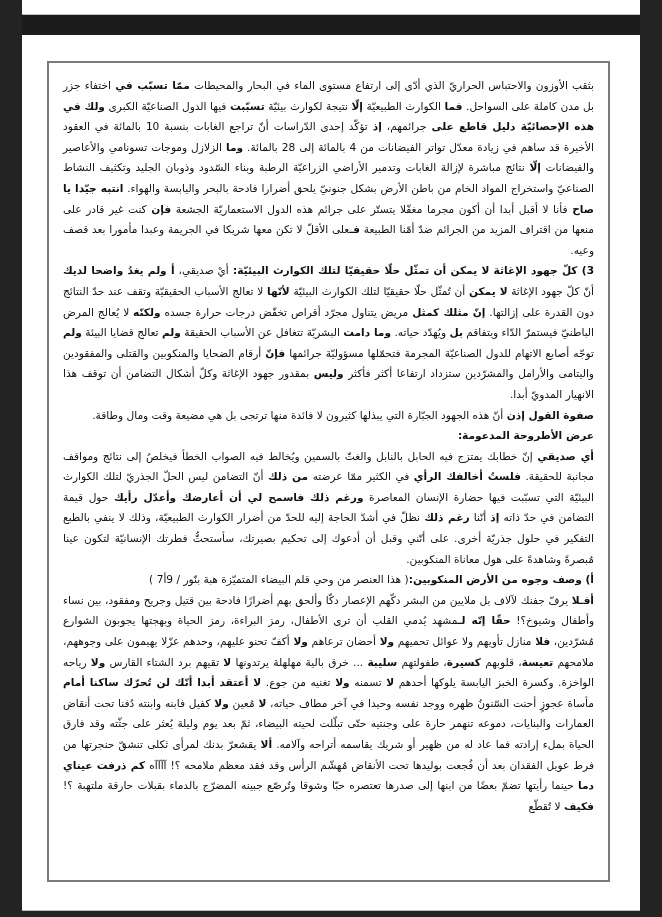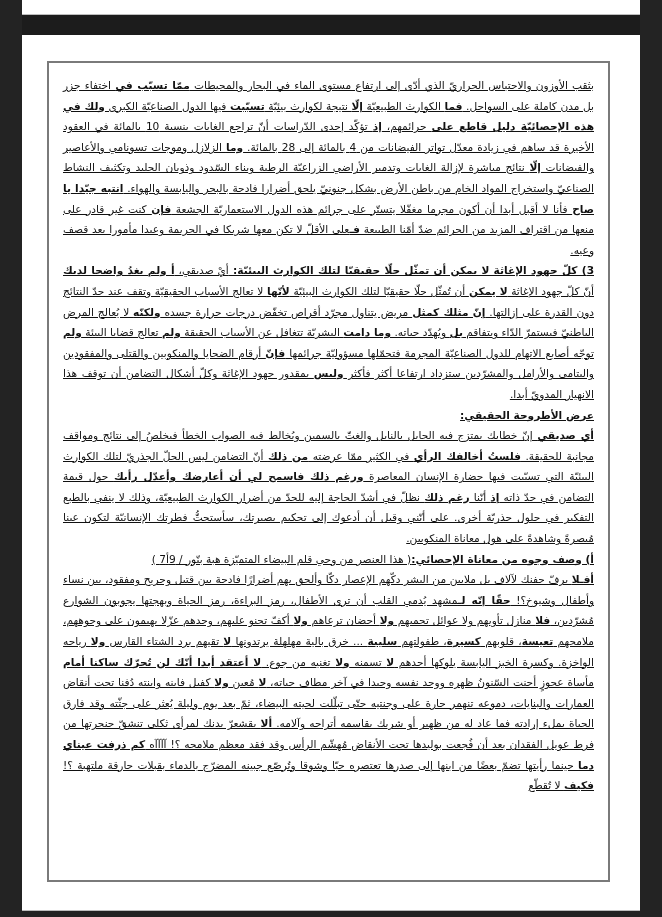--- a/index.html
+++ b/index.html
@@ -56,21 +56,20 @@
       left: 14px;
       right: 14px;
       top: 12px;
       direction: rtl;
       text-align: justify;
       text-align-last: right;
       font-family: "DejaVu Sans", sans-serif;
       font-size: 10.6px;
       line-height: 20.6px;
       color: #111111;
-      text-decoration: underline;
     }
     .text p {
       margin: 0;
     }
     .text b {
       font-weight: bold;
     }
     .heading {
       font-weight: bold;
     }
@@ -92,27 +91,28 @@
 
   <div class="page">
     <div class="frame">
       <div class="text">
 
         <p><span>بثقب الأوزون والاحتباس الحراريّ الذي أدّى إلى ارتفاع مستوى الماء في البحار والمحيطات </span><b>ممّا تسبّب في</b><span> اختفاء جزر بل مدن كاملة على السواحل. </span><b>فما</b><span> الكوارث الطبيعيّة </span><b>إلّا</b><span> نتيجة لكوارث بيئيّة </span><b>تسبّبت</b><span> فيها الدول الصناعيّة الكبرى </span><b>ولك في هذه الإحصائيّة دليل قاطع على</b><span> جرائمهم، </span><b>إذ</b><span> تؤكّد إحدى الدّراسات أنّ تراجع الغابات بنسبة 10 بالمائة في العقود الأخيرة قد ساهم في زيادة معدّل تواتر الفيضانات من 4 بالمائة إلى 28 بالمائة. </span><b>وما</b><span> الزلازل وموجات تسونامي والأعاصير والفيضانات </span><b>إلّا</b><span> نتائج مباشرة لإزالة الغابات وتدمير الأراضي الزراعيّة الرطبة وبناء السّدود وذوبان الجليد وتكثيف النشاط الصناعيّ واستخراج المواد الخام من باطن الأرض بشكل جنونيّ يلحق أضرارا فادحة بالبحر واليابسة والهواء. </span><b>انتبه جيّدا يا صاح</b><span> فأنا لا أقبل أبدا أن أكون مجرما مغفّلا يتستّر على جرائم هذه الدول الاستعماريّة الجشعة </span><b>فإن</b><span> كنت غير قادر على منعها من اقتراف المزيد من الجرائم ضدّ أمّنا الطبيعة </span><b>فـ</b><span>على الأقلّ لا تكن معها شريكا في الجريمة وعبدا مأمورا بعد قصف وعيه.</span></p>
 
 
         <p><b>3) كلّ جهود الإغاثة لا يمكن أن تمثّل حلّا حقيقيّا لتلك الكوارث البيئيّة: </b><span>أيْ صديقي، </span><b>أ ولم يغدُ واضحا لديك</b><span> أنّ كلّ جهود الإغاثة </span><b>لا يمكن</b><span> أن تُمثّل حلّا حقيقيّا لتلك الكوارث البيئيّة </span><b>لأنّها</b><span> لا تعالج الأسباب الحقيقيّة وتقف عند حدّ النتائج دون القدرة على إزالتها. </span><b>إنّ مثلك كمثل</b><span> مريض يتناول مجرّد أقراص تخفّض درجات حرارة جسده </span><b>ولكنّه</b><span> لا يُعالج المرض الباطنيّ فيستمرّ الدّاء ويتفاقم </span><b>بل</b><span> ويُهدّد حياته. </span><b>وما دامت</b><span> البشريّة تتغافل عن الأسباب الحقيقة </span><b>ولم</b><span> تعالج قضايا البيئة </span><b>ولم</b><span> توجّه أصابع الاتهام للدول الصناعيّة المجرمة فتحمّلها مسؤوليّة جرائمها </span><b>فإنّ</b><span> أرقام الضحايا والمنكوبين والقتلى والمفقودين واليتامى والأرامل والمشرّدين ستزداد ارتفاعا أكثر فأكثر </span><b>وليس</b><span> بمقدور جهود الإغاثة وكلّ أشكال التضامن أن توقف هذا الانهيار المدويّ أبدا.</span></p>
 
+        <p><b>صفوة القول إذن</b><span> أنّ هذه الجهود الجبّارة التي يبذلها كثيرون لا فائدة منها ترتجى بل هي مضيعة وقت ومال وطاقة.</span></p>
 
-        <p class="heading">عرض الأطروحة الحقيقي:</p>
+        <p class="heading">عرض الأطروحة المدعومة:</p>
 
         <p><b>أي صديقي</b><span> إنّ خطابك يمتزج فيه الحابل بالنابل والغثّ بالسمين ويُخالط فيه الصواب الخطأ فيخلصُ إلى نتائج ومواقف مجانبة للحقيقة. </span><b>فلستُ أخالفك الرأي</b><span> في الكثير ممّا عرضته </span><b>من ذلك</b><span> أنّ التضامن ليس الحلّ الجذريّ لتلك الكوارث البيئيّة التي تسبّبت فيها حضارة الإنسان المعاصرة </span><b>ورغم ذلك فاسمح لي أن أعارضك وأعدّل رأيك</b><span> حول قيمة التضامن في حدّ ذاته </span><b>إذ</b><span> أنّنا </span><b>رغم ذلك</b><span> نظلّ في أشدّ الحاجة إليه للحدّ من أضرار الكوارث الطبيعيّة، وذلك لا ينفي بالطبع التفكير في حلول جذريّة أخرى. على أنّني وقبل أن أدعوك إلى تحكيم بصيرتك، سأستحثُّ فطرتك الإنسانيّة لتكون عينا مُبصرةً وشاهدةً على هول معاناة المنكوبين.</span></p>
 
 
-        <p><b>أ) وصف وجوه من معاناة الإحصائي:</b><span>( هذا العنصر من وحي قلم البيضاء المتميّزة هبة بنّور / 9أ7 )</span></p>
+        <p><b>أ) وصف وجوه من الأرض المنكوبين:</b><span>( هذا العنصر من وحي قلم البيضاء المتميّزة هبة بنّور / 9أ7 )</span></p>
 
         <p><b>أفـلا</b><span> يرفّ جفنك لآلاف بل ملايين من البشر دكّهم الإعصار دكّا وألحق بهم أضرارًا فادحة بين قتيل وجريح ومفقود، بين نساء وأطفال وشيوخ؟! </span><b>حقًا إنّه لـ</b><span>مشهد يُدمي القلب أن ترى الأطفال، رمز البراءة، رمز الحياة وبهجتها يجوبون الشوارع مُشرّدين، </span><b>فلا</b><span> منازل تأويهم  ولا عوائل تحميهم </span><b>ولا</b><span> أحضان ترعاهم </span><b>ولا</b><span> أكفّ تحنو عليهم، وحدهم عزّلا يهيمون على وجوههم، ملامحهم </span><b>تعيسة</b><span>، قلوبهم </span><b>كسيرة</b><span>، طفولتهم </span><b>سليبة</b><span> ... خرق بالية مهلهلة يرتدونها </span><b>لا</b><span> تقيهم برد الشتاء القارس </span><b>ولا</b><span> رياحه الواخزة. وكسرة الخبز اليابسة يلوكها أحدهم </span><b>لا</b><span> تسمنه </span><b>ولا</b><span> تغنيه من جوع. </span><b>لا أعتقد أبدا أنّك لن تُحرّك ساكنا أمام</b><span> مأساة عجوزٍ أحنت السّنونُ ظهره ووجد نفسه وحيدا في آخر مطاف حياته، </span><b>لا</b><span> مُعين </span><b>ولا</b><span> كفيل فابنه وابنته دُفنا تحت أنقاض العمارات والبنايات، دموعه تنهمر حارة على وجنتيه حتّى تبلّلت لحيته البيضاء، ثمّ بعد يوم وليلة يُعثر على جثّته وقد فارق الحياة بملء إرادته فما عاد له من ظهير أو شريك يقاسمه أتراحه وآلامه. </span><b>ألا</b><span> يقشعرّ بدنك لمرأى ثكلى تنشقّ حنجرتها من فرط عويل الفقدان بعد أن فُجعت بوليدها تحت الأنقاض مُهشّم الرأس وقد فقد معظم ملامحه ؟! آآآآه  </span><b>كم  ذرفت عيناي دما</b><span> حينما رأيتها تضمّ بعضًا من ابنها إلى صدرها تعتصره حبّا وشوقا وتُرصّع جبينه المضرّج بالدماء بقبلات حارقة ملتهبة ؟! </span><b>فكيف</b><span> لا تُقطّع</span></p>
 
       </div>
     </div>
   </div>
 
   <div class="scroll-right"></div>
 </div>
 

